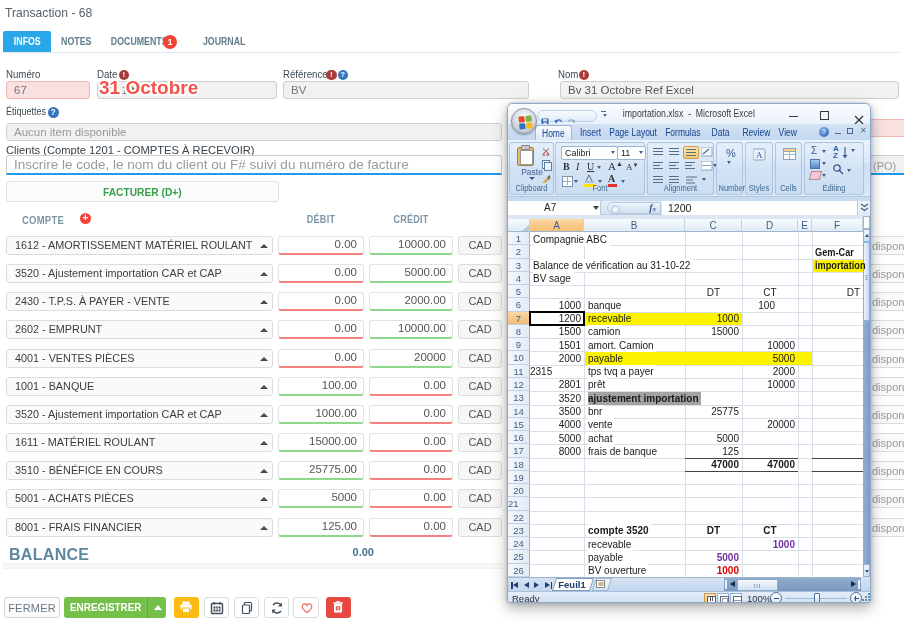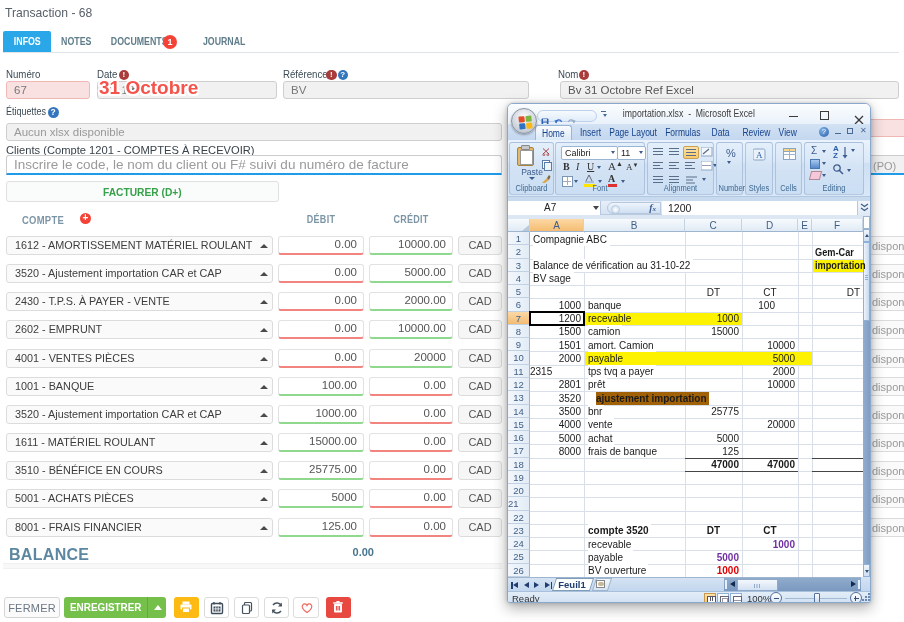--- a/index.html
+++ b/index.html
@@ -44,21 +44,21 @@
     <div class="ab lbl" style="left:558px;top:68px;">Nom</div>
     <div class="ab circ" style="left:578.5px;top:69.5px;width:10.5px;height:10.5px;background:#a93c3a;font-size:8px;line-height:10.5px;font-weight:bold;">!</div>
     <div class="ab" style="left:6px;top:81px;width:84px;height:18px;background:#f9e1e1;border:1px solid #efb8b4;border-radius:3px;font-size:11.5px;color:#777;line-height:16px;padding-left:7px;">67</div>
     <div class="ab inp" style="left:97px;top:81px;width:180px;height:18px;">31-10-2022</div>
     <div class="ab inp" style="left:283px;top:81px;width:246px;height:18px;">BV</div>
     <div class="ab inp" style="left:560px;top:81px;width:339px;height:18px;color:#555;">Bv 31 Octobre Ref Excel</div>
     <div class="ab" style="left:131.5px;top:88px;width:6px;height:6.5px;background:#6e6e6e;border-radius:1px;"></div>
     <div class="ab" style="left:99px;top:77px;font-size:19px;font-weight:bold;color:#f4544c;white-space:nowrap;text-shadow:-2px 0 0 #fff,2px 0 0 #fff,0 -2px 0 #fff,0 2px 0 #fff,-1.5px -1.5px 0 #fff,1.5px -1.5px 0 #fff,-1.5px 1.5px 0 #fff,1.5px 1.5px 0 #fff;">31 Octobre</div>
     <div class="ab lbl" style="left:6px;top:105px;transform:scaleX(.82);">Étiquettes</div>
     <div class="ab circ" style="left:47.5px;top:106.5px;width:11px;height:11px;background:#3376bd;font-size:8.5px;line-height:11px;font-weight:bold;">?</div>
-    <div class="ab inp" style="left:6px;top:123px;width:496px;height:18px;color:#999;">Aucun xlsx disponible</div>
+    <div class="ab inp" style="left:6px;top:123px;width:496px;height:18px;color:#999;">Aucun item disponible</div>
     <div class="ab" style="left:560px;top:119px;width:360px;height:18px;background:#f9e1e1;border:1px solid #efb8b4;border-radius:3px;"></div>
     <div class="ab" style="left:6px;top:144px;font-size:11.5px;color:#39434b;transform:scaleX(.97);transform-origin:0 50%;white-space:nowrap;">Clients (Compte 1201 - COMPTES À RECEVOIR)</div>
     <div class="ab" style="left:6px;top:155px;width:496px;height:20px;background:#fff;border:1px solid #ccc;border-bottom:2px solid #1e9be9;border-radius:3px 3px 0 0;font-size:13.5px;color:#9a9a9a;line-height:17px;padding-left:7px;white-space:nowrap;overflow:hidden;">Inscrire le code, le nom du client ou F# suivi du numéro de facture</div>
     <div class="ab" style="left:560px;top:155px;width:360px;height:20px;background:#f1f1f1;border:1px solid #ccc;border-bottom:2px solid #1e9be9;border-radius:3px 3px 0 0;overflow:hidden;">
       <span style="position:absolute;left:312px;top:3.5px;font-size:11px;color:#9a9a9a;">(PO)</span>
     </div>
     <div class="ab btn" style="left:6px;top:181px;width:273px;background:#fafbfb;border:1px solid #e0e0e0;font-size:11px;font-weight:bold;color:#37a04a;text-align:center;line-height:20px;"><span style="display:inline-block;transform:scaleX(.93);">FACTURER (D+)</span></div>
     <div class="ab hdr" style="left:22px;top:214px;font-size:10.5px;transform-origin:0 50%;">COMPTE</div>
     <div class="ab circ" style="left:80px;top:212.5px;width:11px;height:11px;background:#f44336;font-size:10px;line-height:10px;font-weight:bold;">+</div>
     <div class="ab hdr" style="left:278px;top:214px;width:86px;text-align:center;">DÉBIT</div>
@@ -495,21 +495,21 @@
         <div class="xcell" style="left:22px;top:247.93px;width:51px;text-align:right;color:#1a1a1a;z-index:2;">2000</div>
         <div class="xcell" style="left:80px;top:247.93px;color:#1a1a1a;z-index:2;">payable</div>
         <div class="xcell" style="left:234px;top:247.93px;width:53px;text-align:right;color:#1a1a1a;z-index:2;">5000</div>
         <div class="xcell" style="left:22px;top:261.20px;width:51px;text-align:left;color:#1a1a1a;z-index:2;">2315</div>
         <div class="xcell" style="left:80px;top:261.20px;background:#fff;padding-right:2px;color:#1a1a1a;z-index:2;">tps tvq a payer</div>
         <div class="xcell" style="left:234px;top:261.20px;width:53px;text-align:right;color:#1a1a1a;z-index:2;">2000</div>
         <div class="xcell" style="left:22px;top:274.47px;width:51px;text-align:right;color:#1a1a1a;z-index:2;">2801</div>
         <div class="xcell" style="left:80px;top:274.47px;background:#fff;padding-right:2px;color:#1a1a1a;z-index:2;">prêt</div>
         <div class="xcell" style="left:234px;top:274.47px;width:53px;text-align:right;color:#1a1a1a;z-index:2;">10000</div>
         <div class="xcell" style="left:22px;top:287.74px;width:51px;text-align:right;color:#1a1a1a;z-index:2;">3520</div>
-        <div class="xcell" style="left:88px;top:287.74px;background:#a16207;padding-right:2px;font-weight:bold;color:#1a1a1a;z-index:2;">ajustement importation</div>
+        <div class="xcell" style="left:80px;top:287.74px;background:#a3a3a3;padding-right:2px;font-weight:bold;color:#1a1a1a;z-index:2;">ajustement importation</div>
         <div class="xcell" style="left:22px;top:301.01px;width:51px;text-align:right;color:#1a1a1a;z-index:2;">3500</div>
         <div class="xcell" style="left:80px;top:301.01px;background:#fff;padding-right:2px;color:#1a1a1a;z-index:2;">bnr</div>
         <div class="xcell" style="left:177px;top:301.01px;width:54px;text-align:right;color:#1a1a1a;z-index:2;">25775</div>
         <div class="xcell" style="left:22px;top:314.28px;width:51px;text-align:right;color:#1a1a1a;z-index:2;">4000</div>
         <div class="xcell" style="left:80px;top:314.28px;background:#fff;padding-right:2px;color:#1a1a1a;z-index:2;">vente</div>
         <div class="xcell" style="left:234px;top:314.28px;width:53px;text-align:right;color:#1a1a1a;z-index:2;">20000</div>
         <div class="xcell" style="left:22px;top:327.55px;width:51px;text-align:right;color:#1a1a1a;z-index:2;">5000</div>
         <div class="xcell" style="left:80px;top:327.55px;background:#fff;padding-right:2px;color:#1a1a1a;z-index:2;">achat</div>
         <div class="xcell" style="left:177px;top:327.55px;width:54px;text-align:right;color:#1a1a1a;z-index:2;">5000</div>
         <div class="xcell" style="left:22px;top:340.82px;width:51px;text-align:right;color:#1a1a1a;z-index:2;">8000</div>

